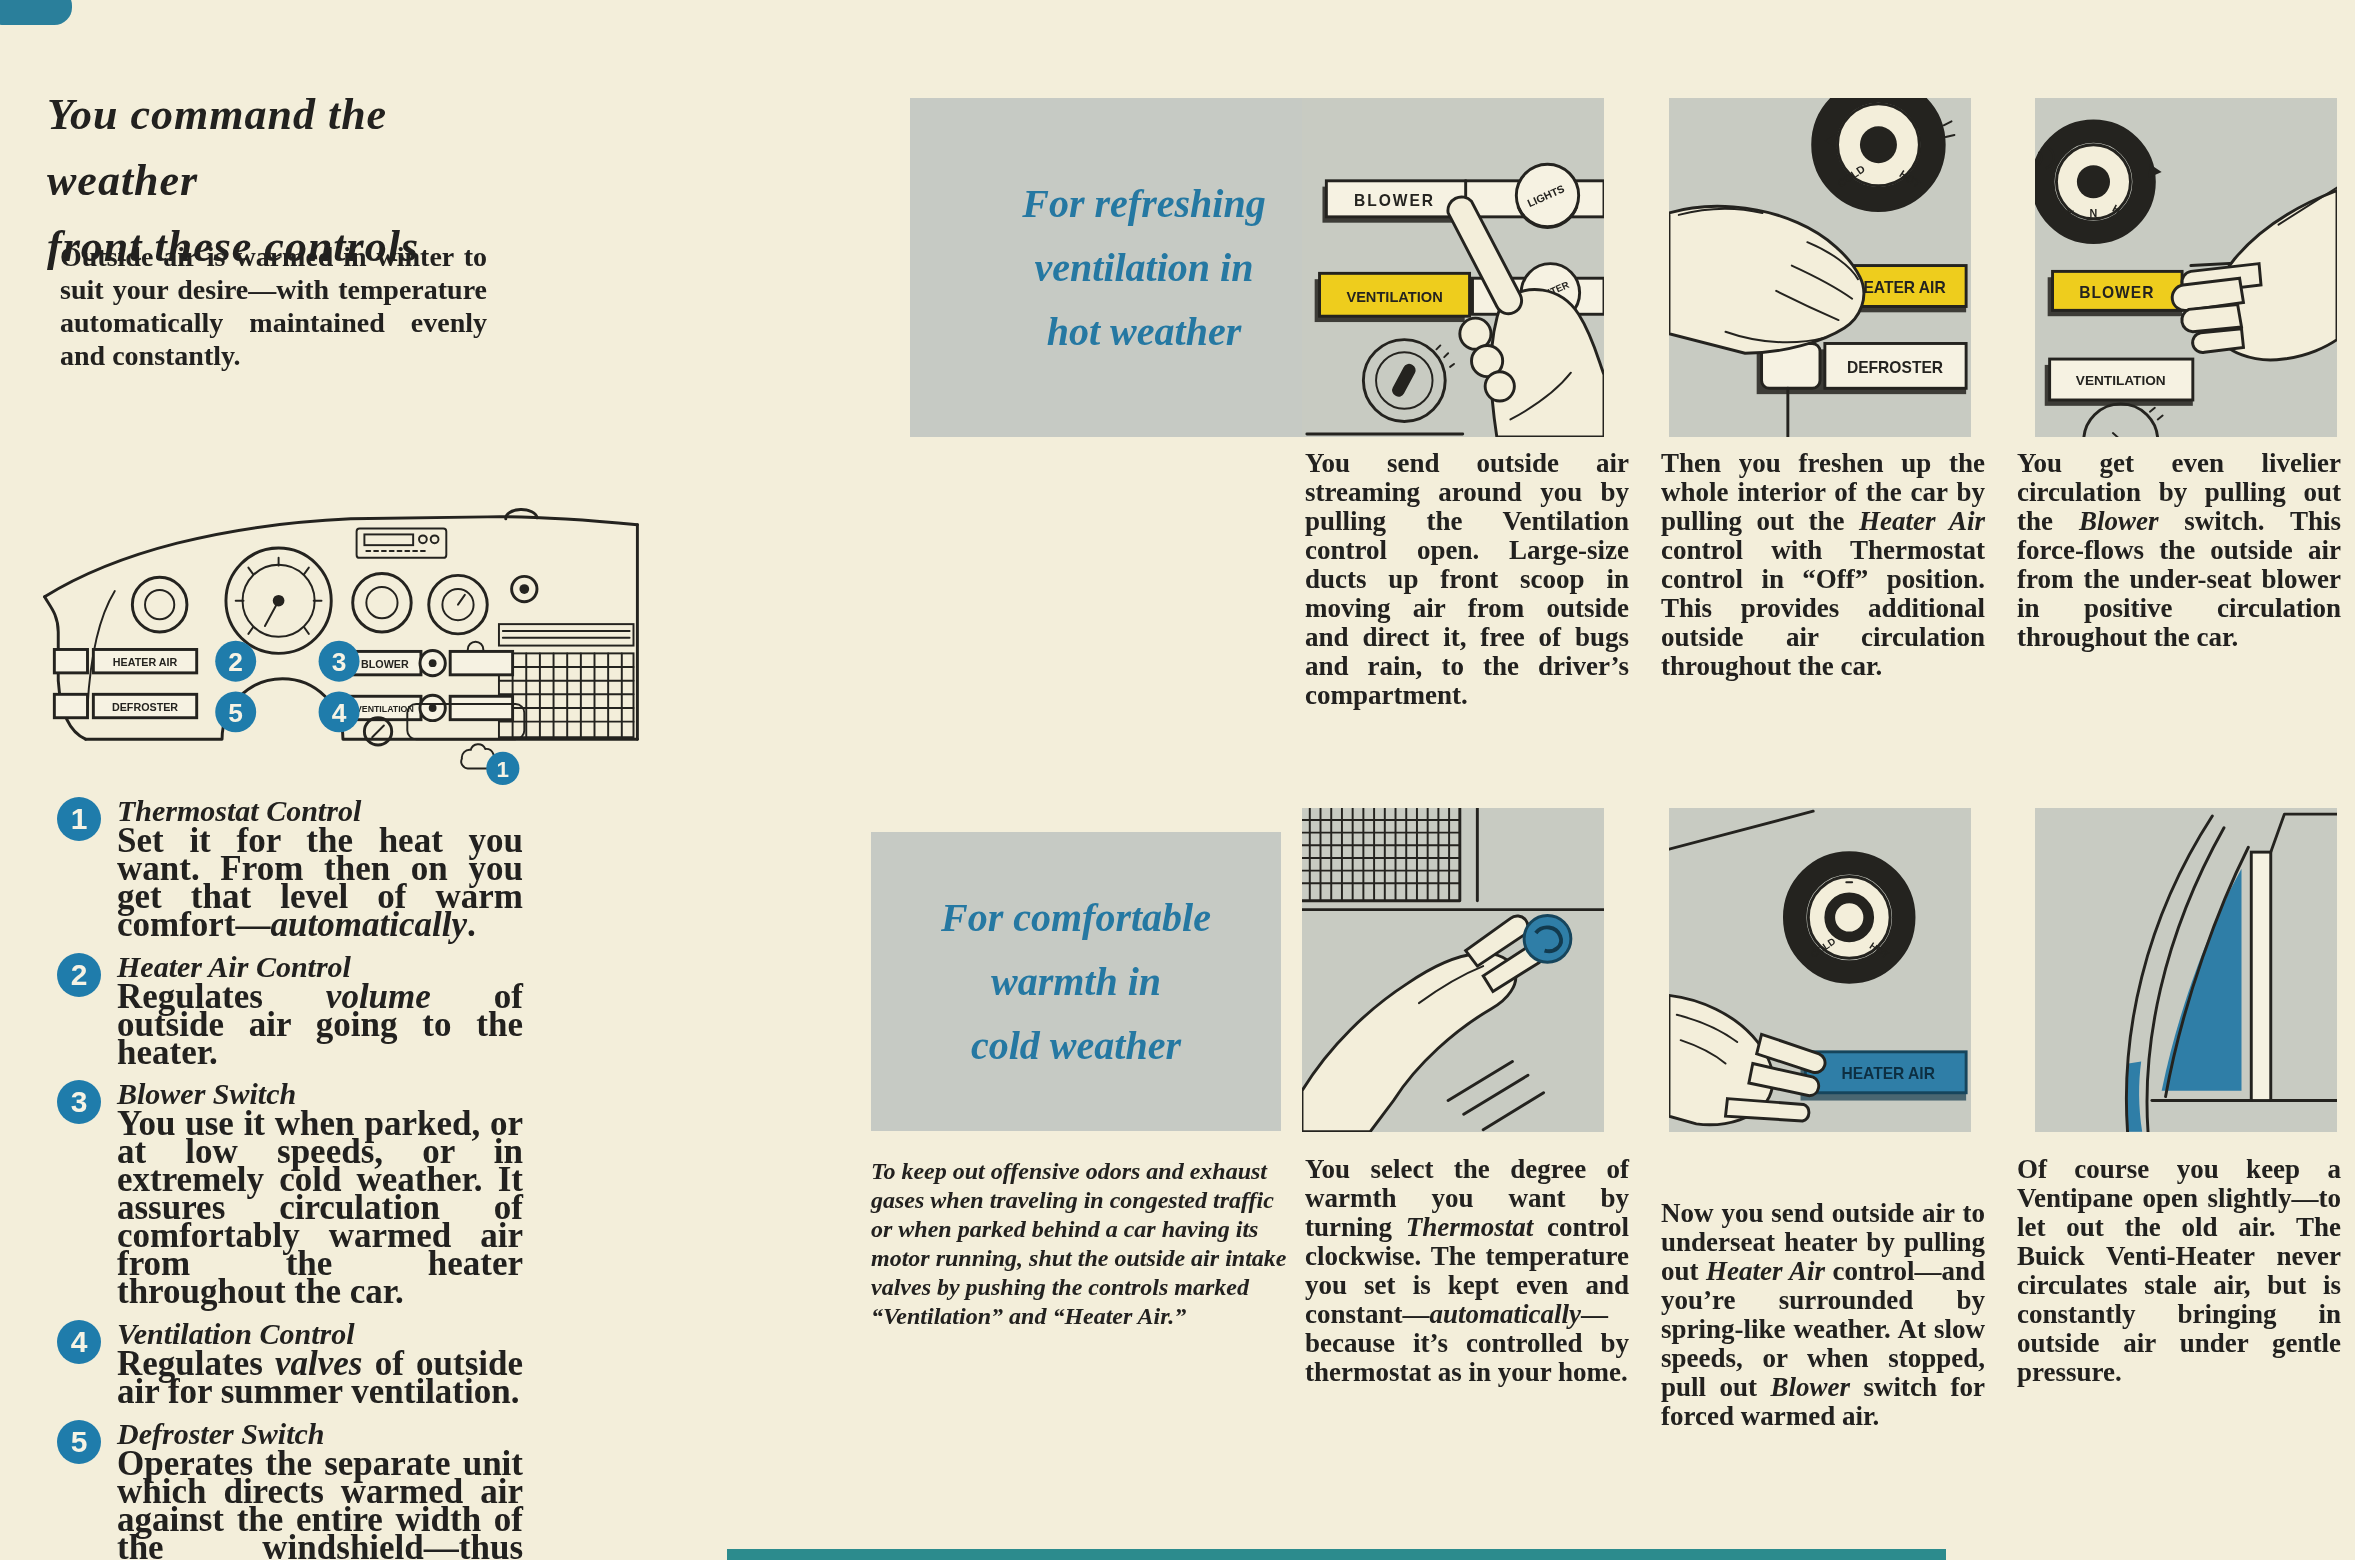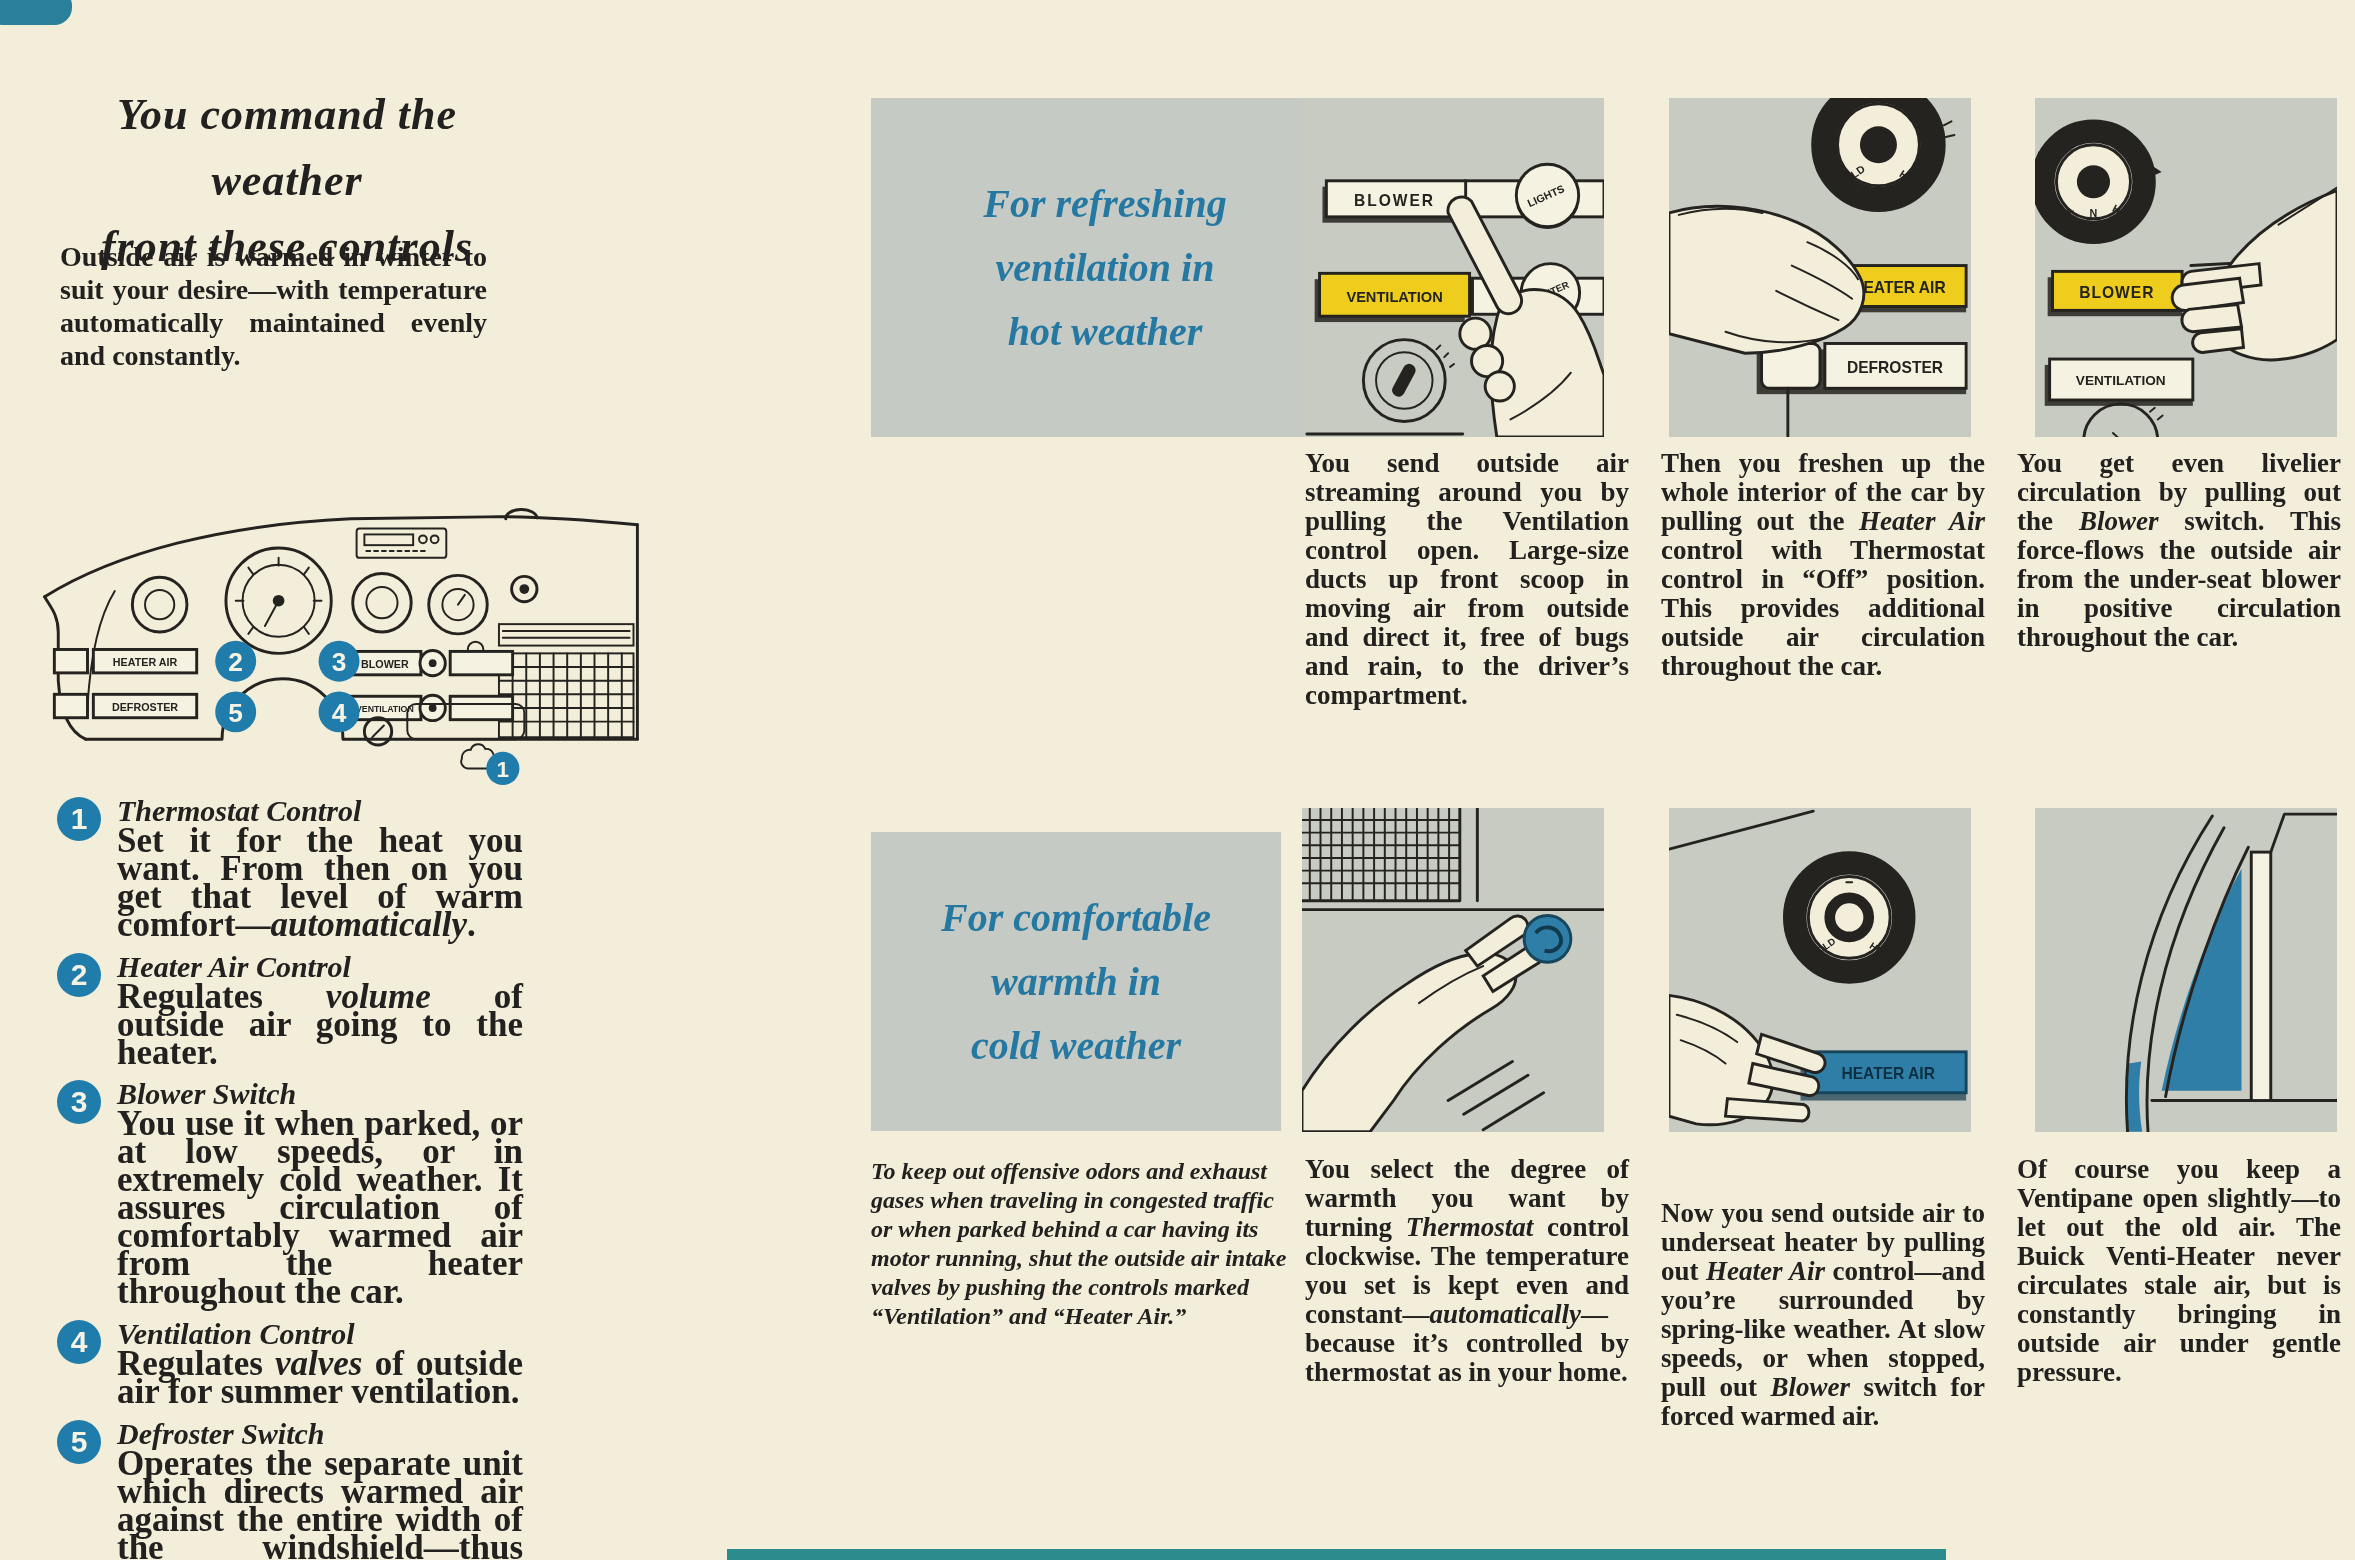--- a/index.html
+++ b/index.html
@@ -1,19 +1,19 @@
 <!DOCTYPE html>
 <html><head>
 <meta charset="utf-8">
 <style>
   html,body{margin:0;padding:0;background:#56564f;}
   .page{position:relative;width:2355px;height:1560px;background:#f3eeda;overflow:hidden;
         font-family:"Liberation Serif",serif;color:#22211f;}
   
-  .headline{position:absolute;left:47px;top:82px;width:480px;text-align:center;
+  .headline{position:absolute;left:47px;top:82px;width:480px;text-align:left;
             font-size:44px;font-weight:bold;font-style:italic;line-height:66px;letter-spacing:1px;}
   .intro{position:absolute;left:60px;top:240px;width:427px;font-size:28px;font-weight:bold;
          line-height:33px;text-align:justify;}
   .legend{position:absolute;left:57px;top:794px;width:466px;}
   .legend-item{position:relative;padding-left:60px;margin-bottom:10.7px;}
   .legend-num{position:absolute;left:0;top:2.9px;width:44px;height:44px;border-radius:50%;
               background:#1f7cab;color:#f6f3e4;font-family:"Liberation Sans",sans-serif;
               font-weight:bold;font-size:30px;text-align:center;line-height:44px;}
   .legend-name{font-size:30px;font-weight:bold;font-style:italic;line-height:33px;}
   .legend-desc{font-size:35px;font-weight:bold;line-height:28px;text-align:justify;}
@@ -164,21 +164,21 @@
       <div class="legend-name">Ventilation Control</div>
       <div class="legend-desc">Regulates <i>valves</i> of outside air for summer ventilation.</div>
     </div>
     <div class="legend-item">
       <div class="legend-num">5</div>
       <div class="legend-name">Defroster Switch</div>
       <div class="legend-desc">Operates the separate unit which directs warmed air against the entire width of the windshield—thus eliminating steaming and icing.</div>
     </div>
   </div>
 
-  <div class="bluebox" style="left:871px;top:98px;width:468px;height:339px;">
+  <div class="bluebox" style="left:910px;top:98px;width:468px;height:339px;">
     <div class="h">
       <span>For refreshing</span><br>
       <span>ventilation in</span><br>
       <span>hot weather</span>
     </div>
   </div>
 
   <div class="panel" style="left:1302px;top:98px;width:302px;height:339px;">
     <svg width="302" height="339" viewBox="0 0 310 348">
       <rect class="dark" x="21" y="91" width="146" height="37" opacity="0.85"></rect>

